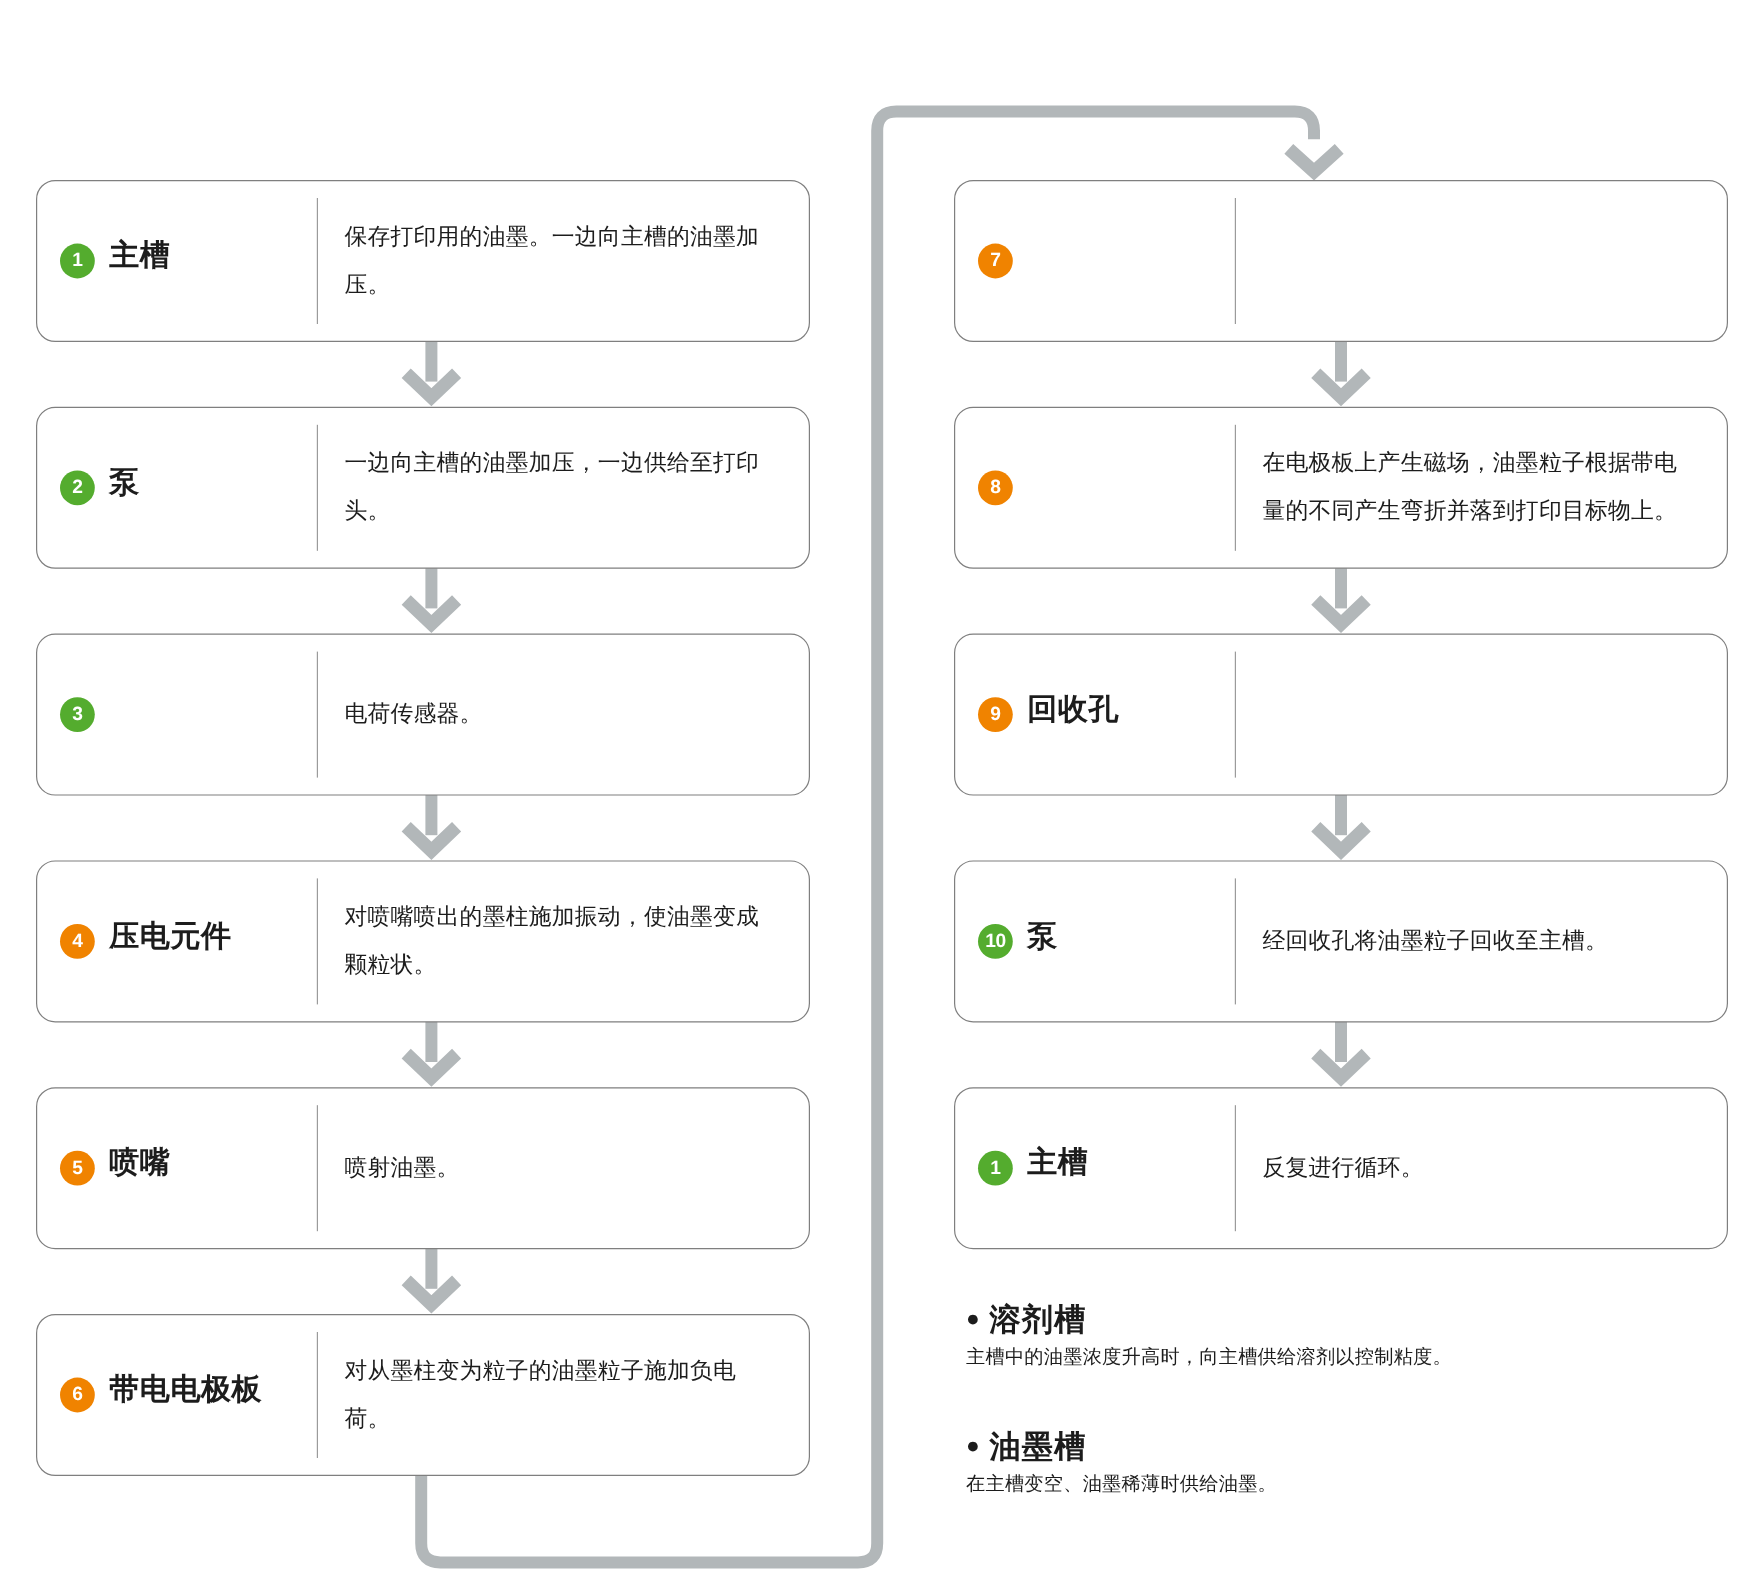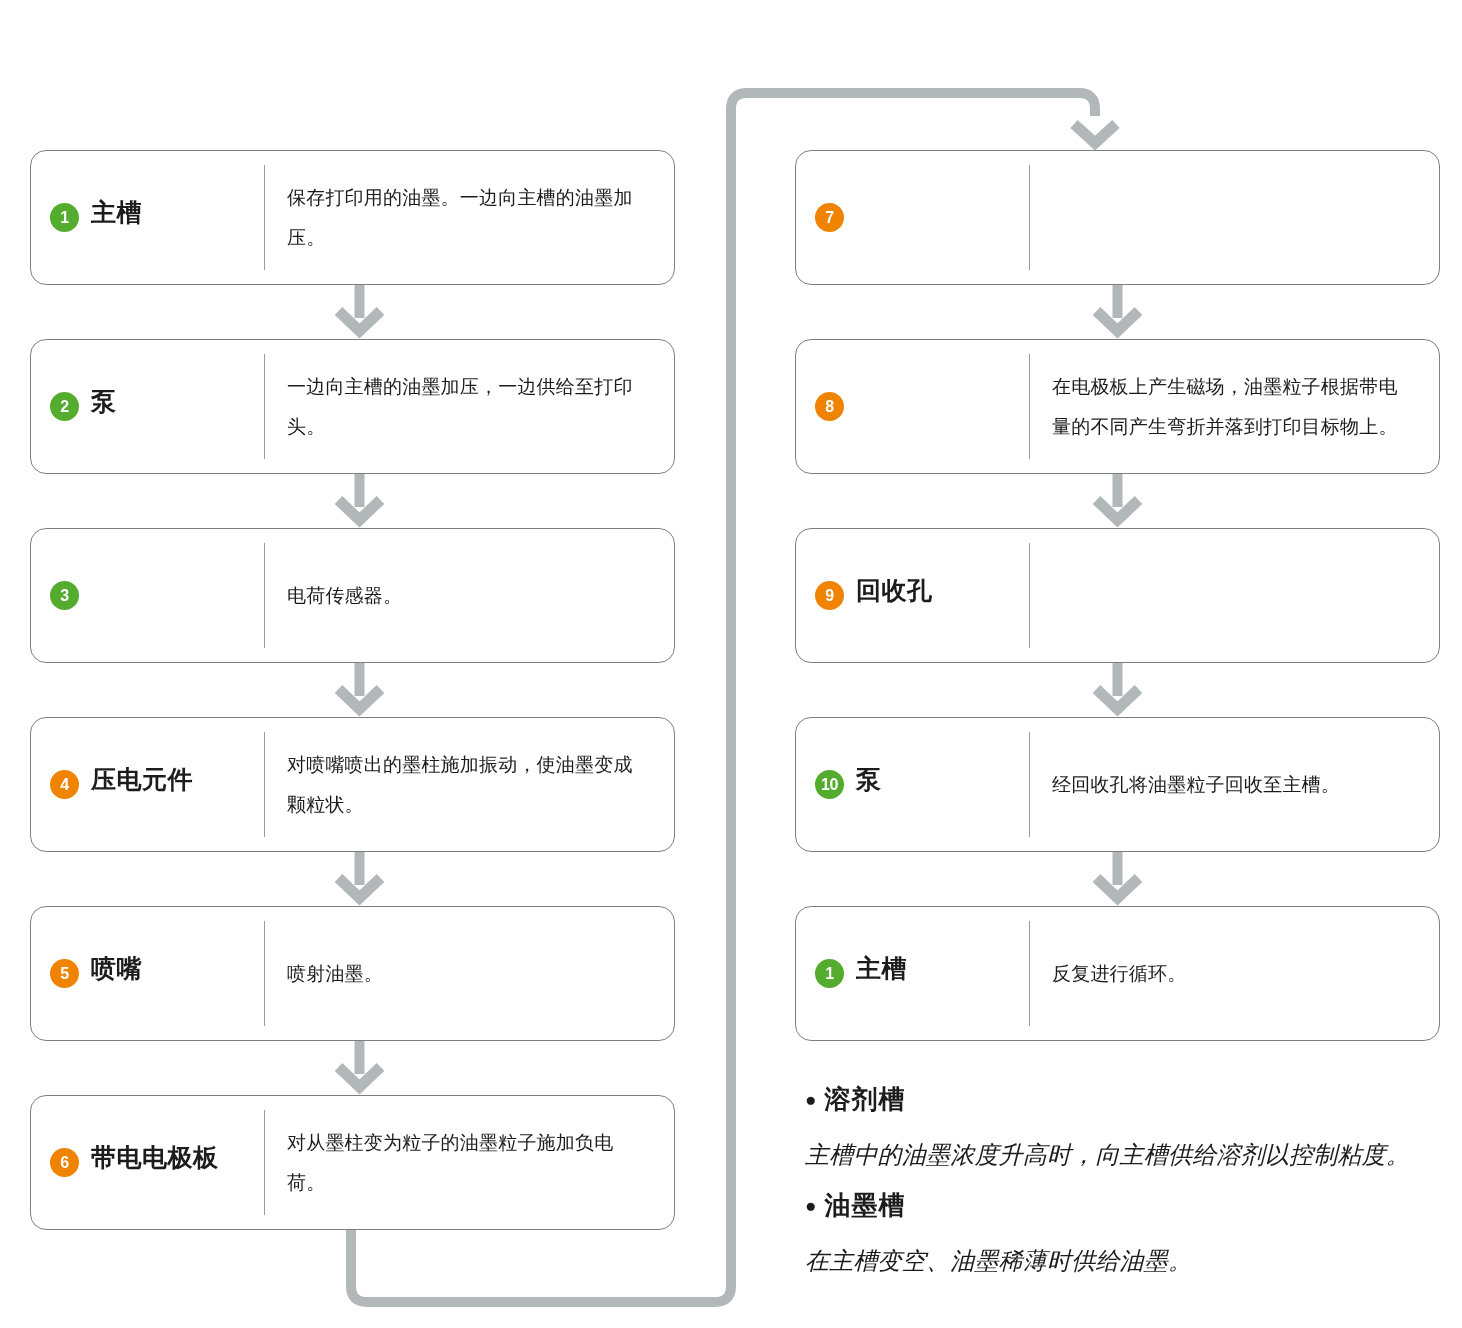--- a/index.html
+++ b/index.html
@@ -50,22 +50,22 @@
     font-size:19px;line-height:40px;
     letter-spacing:0.2px;
   }
   .note{position:absolute;width:620px;}
   .note-title-row{
     display:flex;align-items:center;gap:7px;
     font-size:26px;font-weight:bold;letter-spacing:1px;
   }
   .note-bullet{font-size:19px;line-height:1;}
   .note-desc{
-    margin-top:22px;
-    font-size:24px;letter-spacing:0.2px;font-style:italic;
+    margin-top:4px;
+    font-size:16px;letter-spacing:0.2px;
   }
 </style>
 </head>
 <body>
 
 <div id="canvas">
   <svg id="wires" viewBox="0 0 1462 1328" xmlns="http://www.w3.org/2000/svg">
       <g>
         <line x1="359.5" y1="284" x2="359.5" y2="318" stroke="#b2b7b9" stroke-width="10"></line>
         <polyline points="338.5,311 359.5,331 380.5,311" fill="none" stroke="#b2b7b9" stroke-width="11"></polyline>

